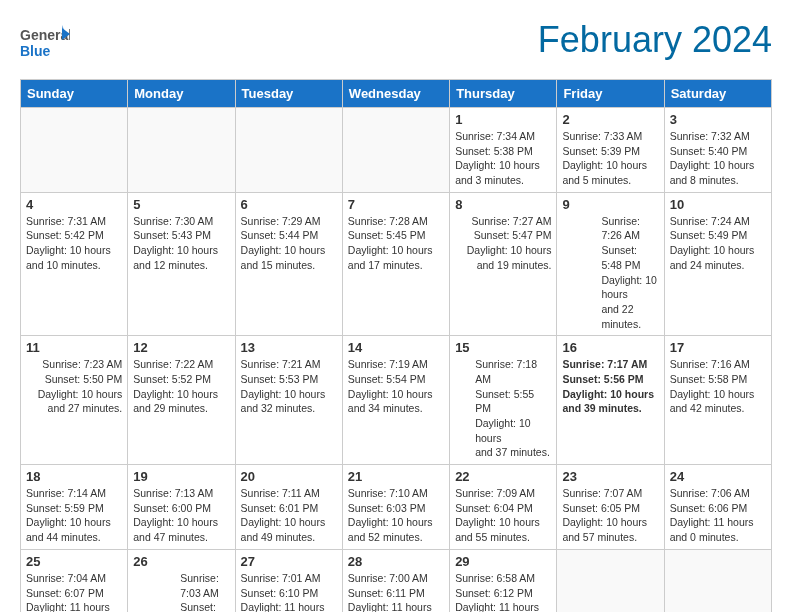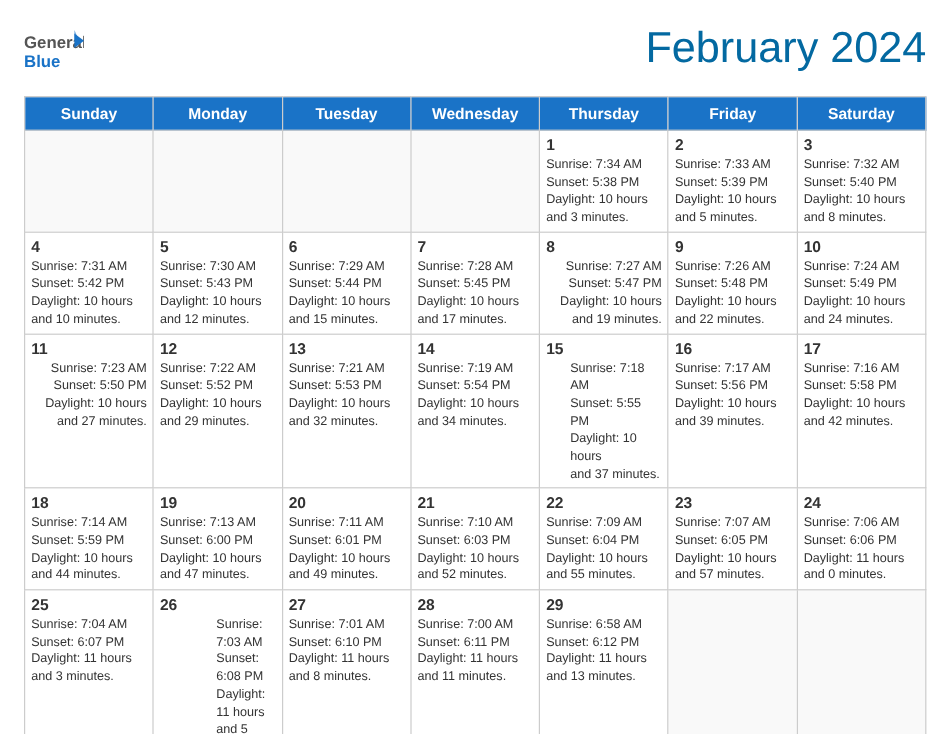--- a/index.html
+++ b/index.html
@@ -31,21 +31,21 @@
       color: #333;
     }
     .calendar {
       width: 100%;
       border-collapse: collapse;
       font-size: 11px;
     }
     .calendar th {
       background-color: #1a73c7;
       color: #fff;
-      text-align: center;
+      text-align: left;
       padding: 6px 6px;
       font-size: 13px;
       font-weight: bold;
       border: 1px solid #ccc;
     }
     .calendar td {
       border: 1px solid #ccc;
       vertical-align: top;
       padding: 4px 5px;
       width: calc(100% / 7);
@@ -164,21 +164,21 @@
         </td>
         <td>
           <span class="day-num">8</span>
           <div class="day-info" style="white-space: pre-line; text-align: right;">Sunrise: 7:27 AM
 Sunset: 5:47 PM
 Daylight: 10 hours
 and 19 minutes.</div>
         </td>
         <td>
           <span class="day-num">9</span>
-          <div class="day-info" style="white-space: pre-line;">Sunrise: 7:26 AM
+          <div class="day-info" style="white-space: pre-line; margin-left: 39px;">Sunrise: 7:26 AM
 Sunset: 5:48 PM
 Daylight: 10 hours
 and 22 minutes.</div>
         </td>
         <td>
           <span class="day-num">10</span>
           <div class="day-info" style="white-space: pre-line;">Sunrise: 7:24 AM
 Sunset: 5:49 PM
 Daylight: 10 hours
 and 24 minutes.</div>
@@ -215,21 +215,21 @@
         </td>
         <td>
           <span class="day-num">15</span>
           <div class="day-info" style="white-space: pre-line; margin-left: 20px;">Sunrise: 7:18 AM
 Sunset: 5:55 PM
 Daylight: 10 hours
 and 37 minutes.</div>
         </td>
         <td>
           <span class="day-num">16</span>
-          <div class="day-info" style="white-space: pre-line;">Sunrise: 7:17 AM
+          <div class="day-info" style="white-space: pre-line; font-weight: bold;">Sunrise: 7:17 AM
 Sunset: 5:56 PM
 Daylight: 10 hours
 and 39 minutes.</div>
         </td>
         <td>
           <span class="day-num">17</span>
           <div class="day-info" style="white-space: pre-line;">Sunrise: 7:16 AM
 Sunset: 5:58 PM
 Daylight: 10 hours
 and 42 minutes.</div>

